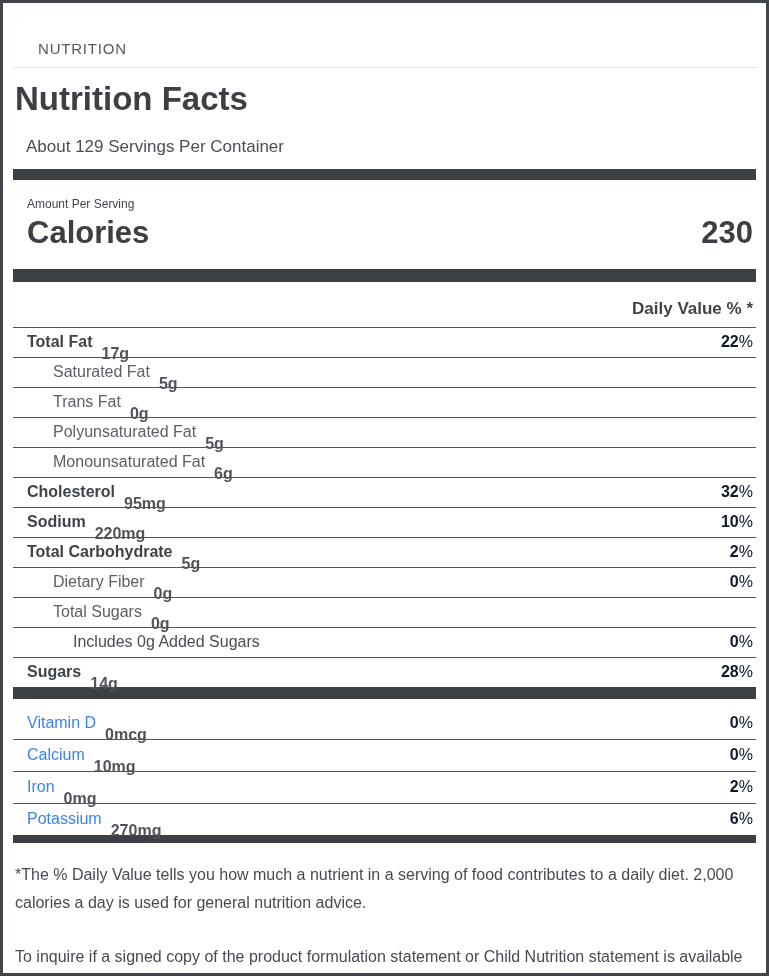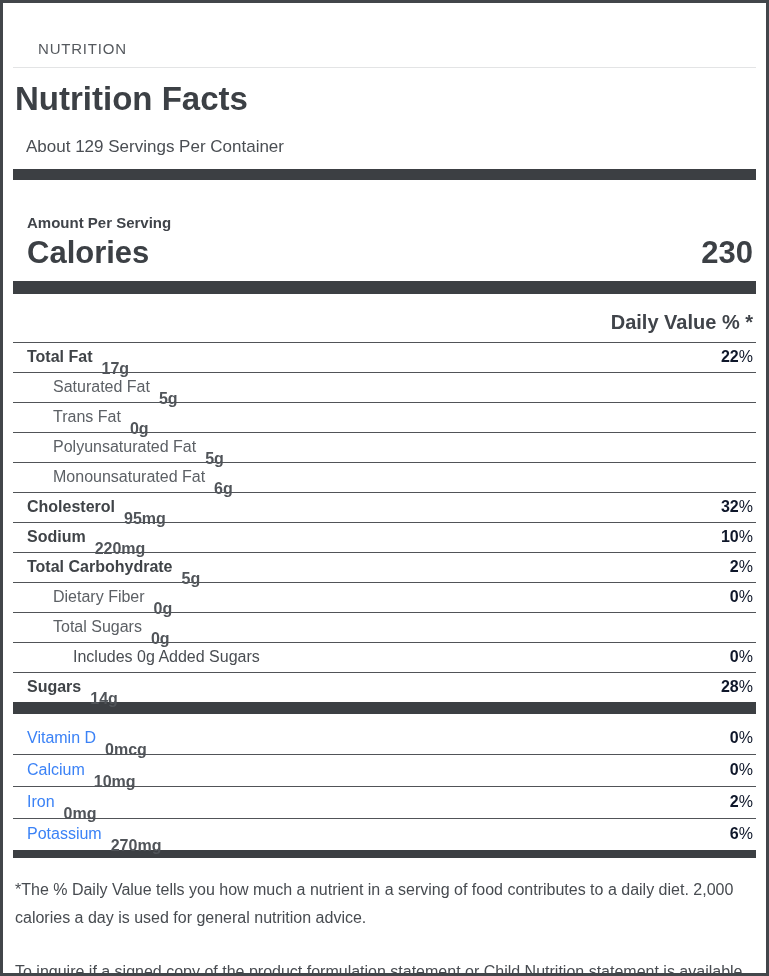--- a/index.html
+++ b/index.html
@@ -17,25 +17,25 @@
   
   .serving-size{font-size:17px;font-weight:700;padding:2px 0 9px 13px;border-bottom:1px solid #4a4e52;}
   .servings-per{font-size:17px;padding:7px 0 12px 13px;color:#4a4e53;}
   
   .bar{background:#3c3f43;border:none;margin:0;}
   .bar.h11{height:11px;}
   .bar.h13{height:13px;}
   .bar.h12{height:12px;}
   .bar.h8{height:8px;}
   
-  .aps{font-size:15px;font-weight:700;padding:34px 0 2px 14px;}
+  .aps{font-size:12px;font-weight:400;padding:17px 0 2px 14px;}
   .cal-row{display:flex;justify-content:space-between;align-items:baseline;
-           padding:2px 3px 10px 14px;font-size:31px;font-weight:700;color:#3c4045;}
-  
-  .dv-header{text-align:right;font-size:20px;font-weight:700;
+           padding:2px 3px 18px 14px;font-size:31px;font-weight:700;color:#3c4045;}
+  
+  .dv-header{text-align:right;font-size:17px;font-weight:700;
              padding:17px 3px 8px 0;border-bottom:1px solid #515458;}
   
   .nf-row{display:flex;justify-content:space-between;align-items:baseline;
           font-size:16px;padding:5px 3px 6px 14px;border-bottom:1px solid #515458;}
   .nf-table .nf-row:last-child{border-bottom:none;}
   .nf-row.indent1{padding-left:40px;color:#5c6065;}
   .nf-row.indent2{padding-left:60px;color:#494d52;}
   .nf-label.b{font-weight:700;color:#3f4347;}
   .nf-amount{position:relative;top:12px;margin-left:9px;font-weight:700;color:#505459;}
   .nf-dv{font-weight:700;color:#0f172a;white-space:nowrap;}

